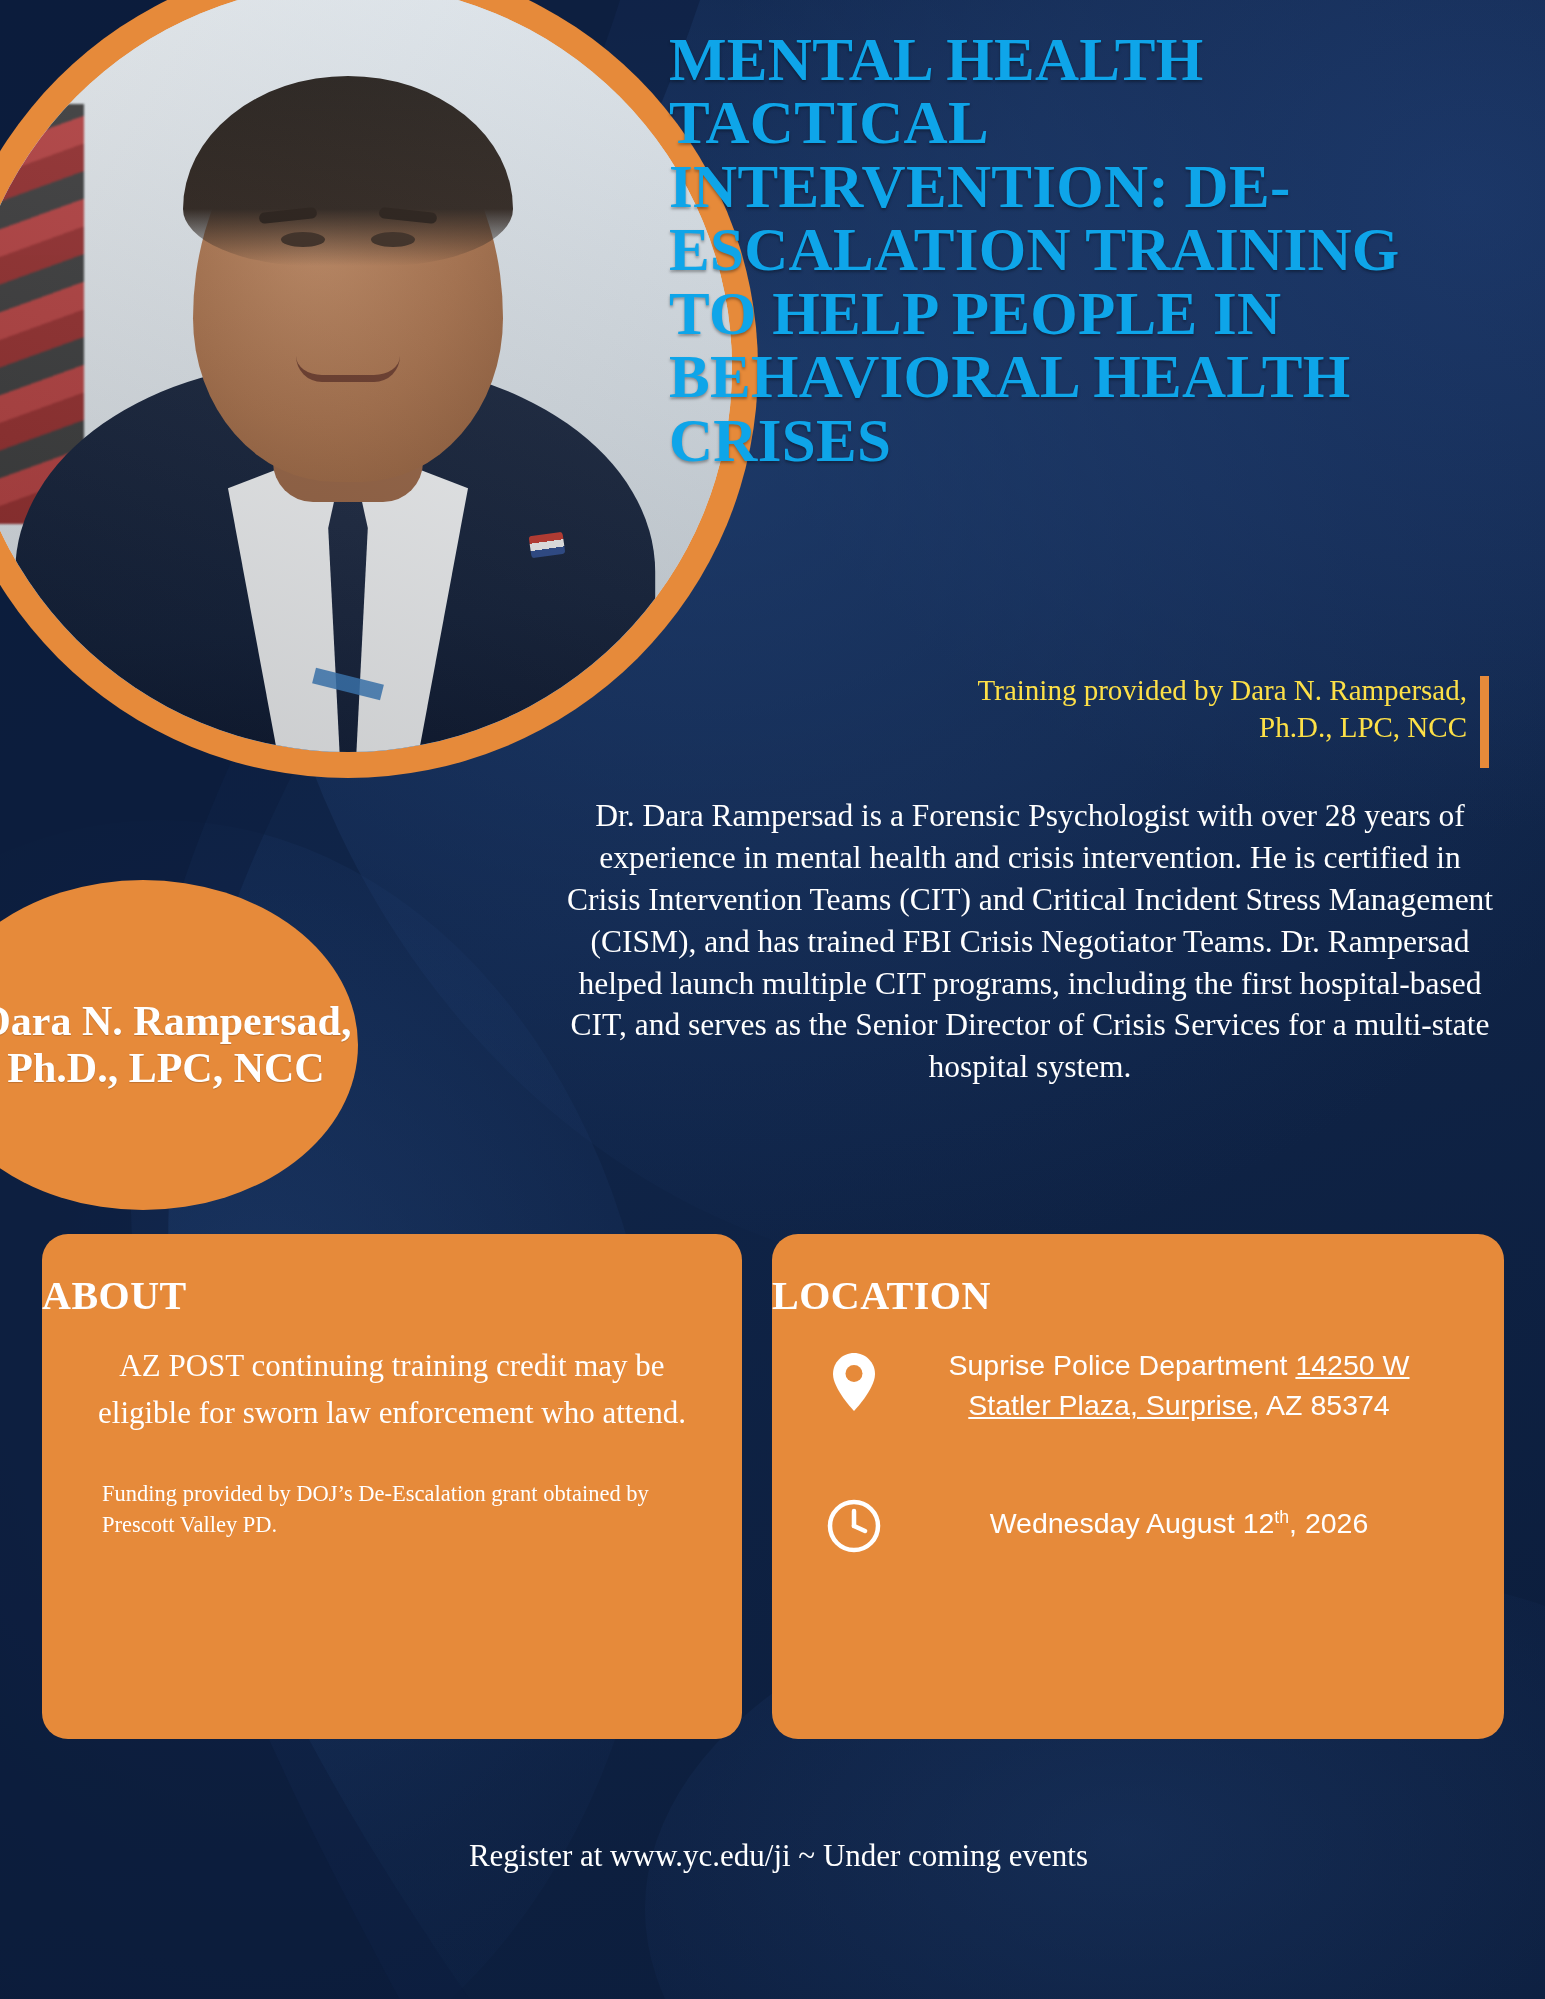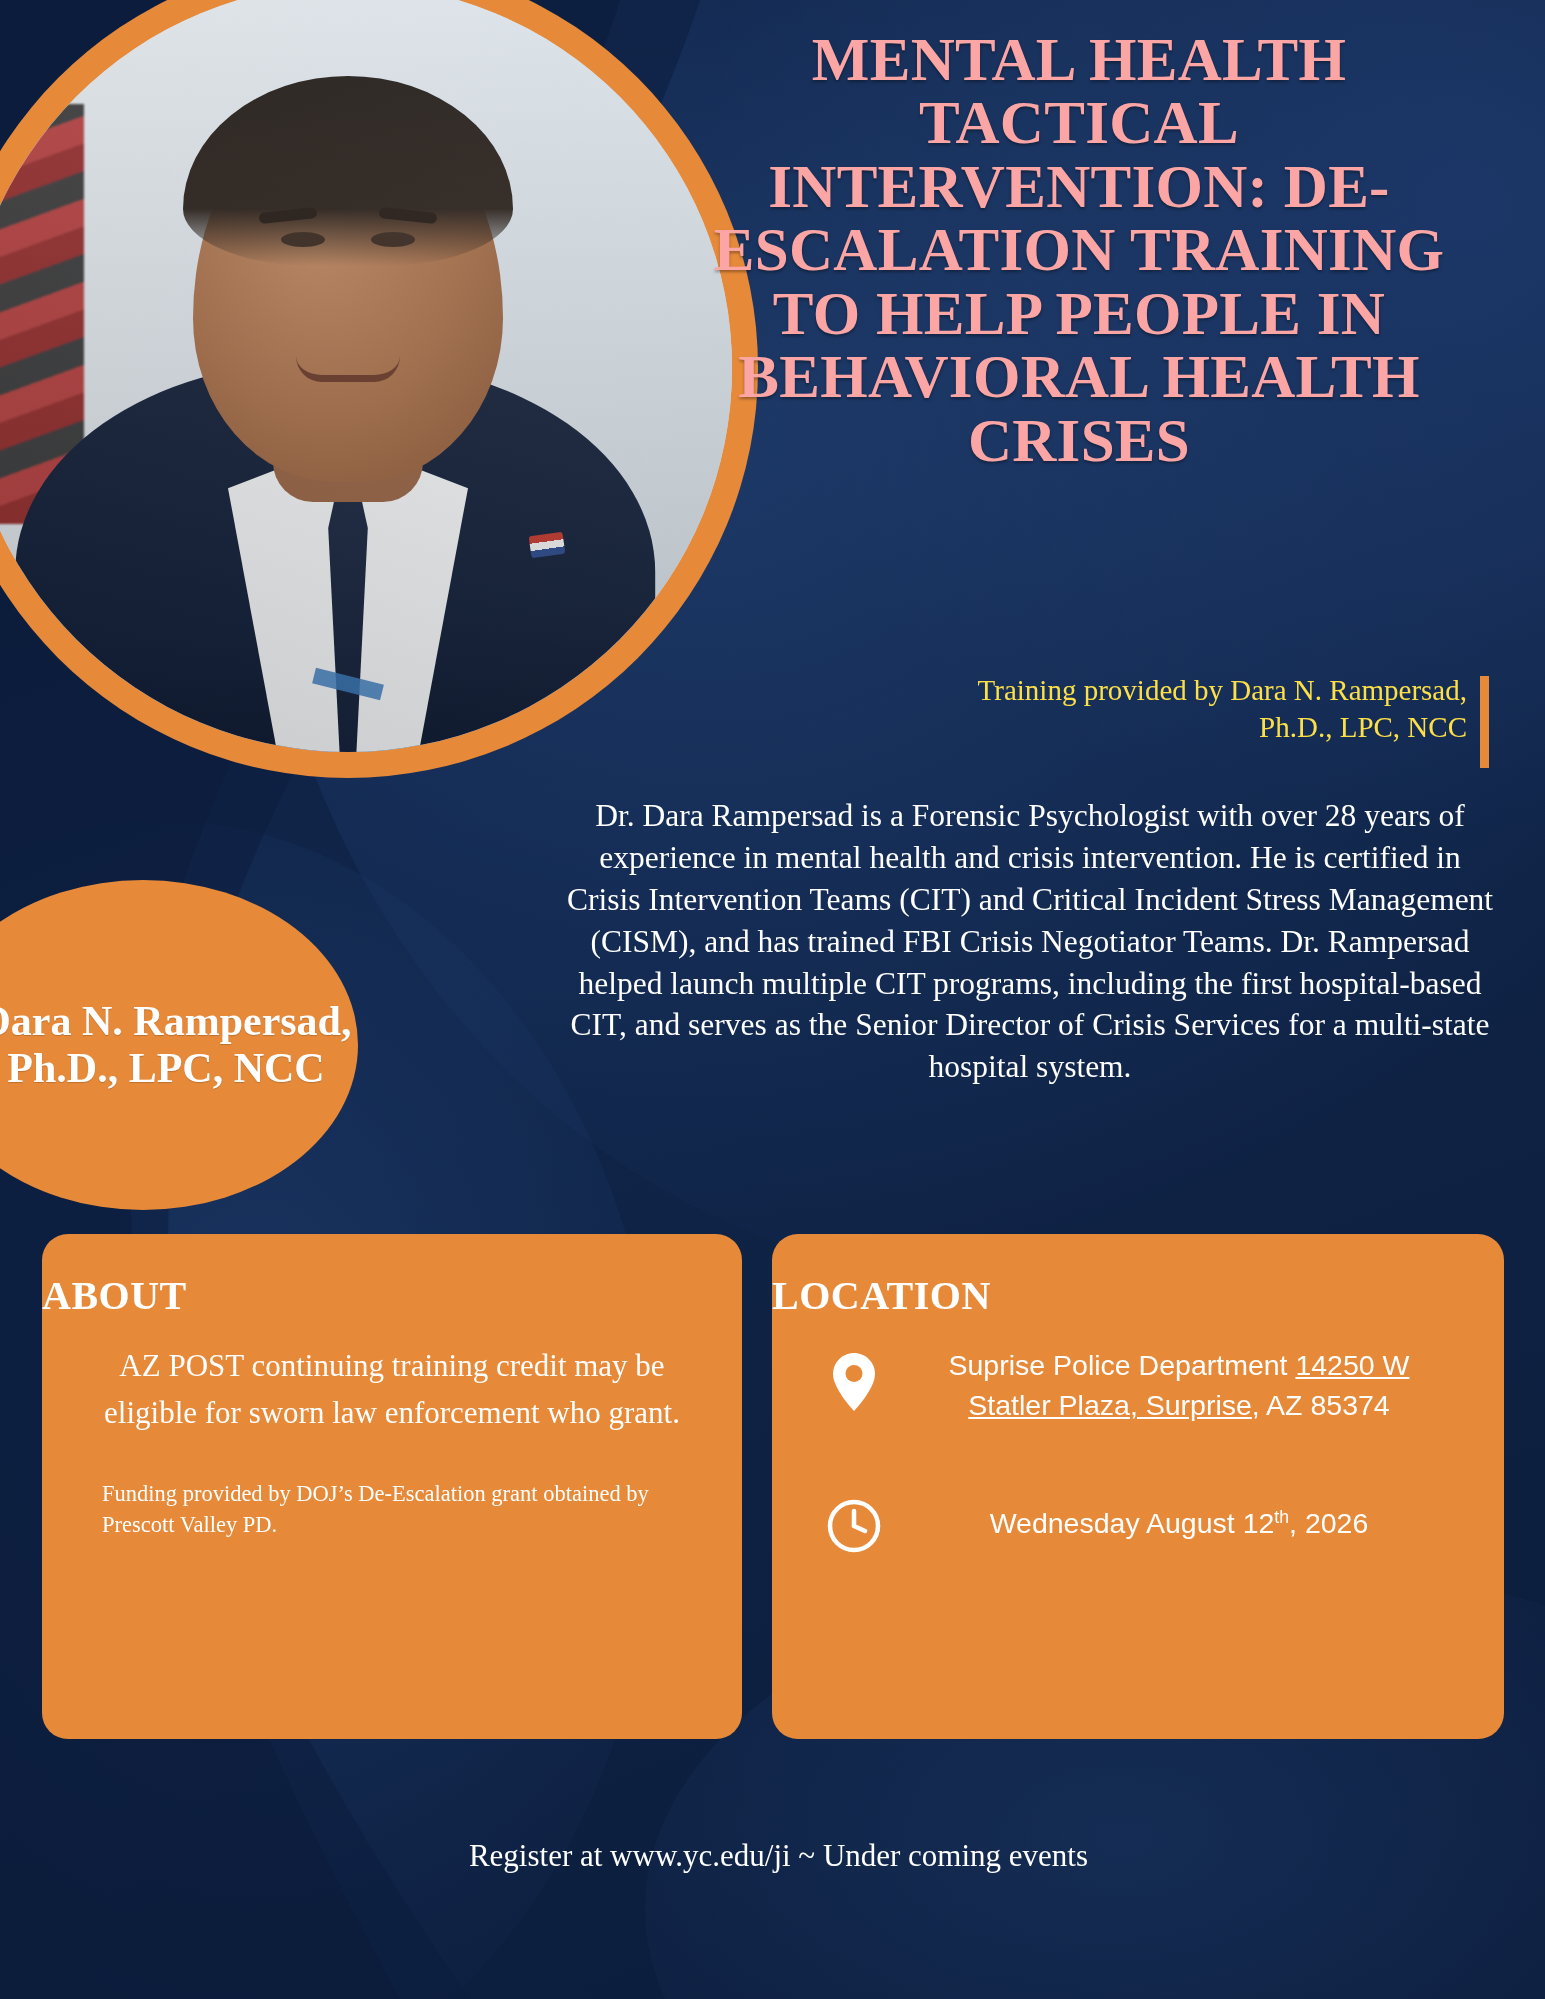--- a/index.html
+++ b/index.html
@@ -215,22 +215,22 @@
     padding-left: 46px;
     text-shadow: 0 1px 1px rgba(0,0,0,.18);
   }
 
   
   .headline {
     position: absolute;
     right: 56px;
     top: 28px;
     width: 820px;
-    text-align: center;
-    color: #fca5a5;
+    text-align: left;
+    color: #0ea5e9;
     font-weight: bold;
     font-size: 61px;
     line-height: 1.04;
     letter-spacing: .3px;
     text-shadow: 0 2px 3px rgba(0,0,0,.35);
   }
 
   .byline {
     position: absolute;
     right: 56px;
@@ -382,21 +382,21 @@
 
 <div class="byline">
   <span class="bar"></span>
   <span>Training provided by Dara N. Rampersad, Ph.D., LPC, NCC</span>
 </div>
 
 <p class="bio">Dr. Dara Rampersad is a Forensic Psychologist with over 28 years of experience in mental health and crisis intervention. He is certified in Crisis Intervention Teams (CIT) and Critical Incident Stress Management (CISM), and has trained FBI Crisis Negotiator Teams. Dr. Rampersad helped launch multiple CIT programs, including the first hospital-based CIT, and serves as the Senior Director of Crisis Services for a multi-state hospital system.</p>
 
 <section class="card about">
   <div class="card-title">ABOUT</div>
-  <p class="about-body">AZ POST continuing training credit may be eligible for sworn law enforcement who grant.</p>
+  <p class="about-body">AZ POST continuing training credit may be eligible for sworn law enforcement who attend.</p>
   <p class="about-note">Funding provided by DOJ’s De-Escalation grant obtained by Prescott Valley PD.</p>
 </section>
 
 <section class="card location">
   <div class="card-title">LOCATION</div>
 
   <div class="loc-row">
     <span class="ico">
       <svg width="52" height="62" viewBox="0 0 52 62" aria-hidden="true">
         <path d="M26 2C14.4 2 5 11.4 5 23c0 15 21 37 21 37s21-22 21-37C47 11.4 37.6 2 26 2z" fill="#ffffff"></path>

